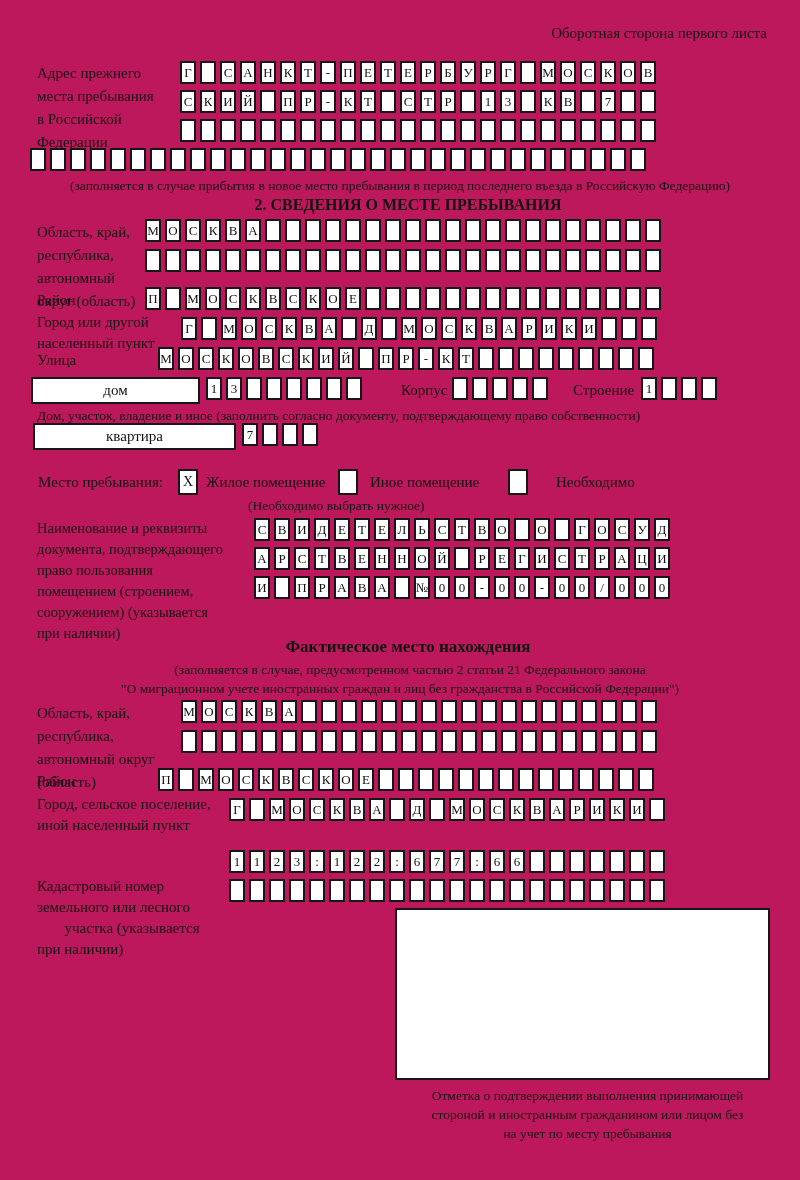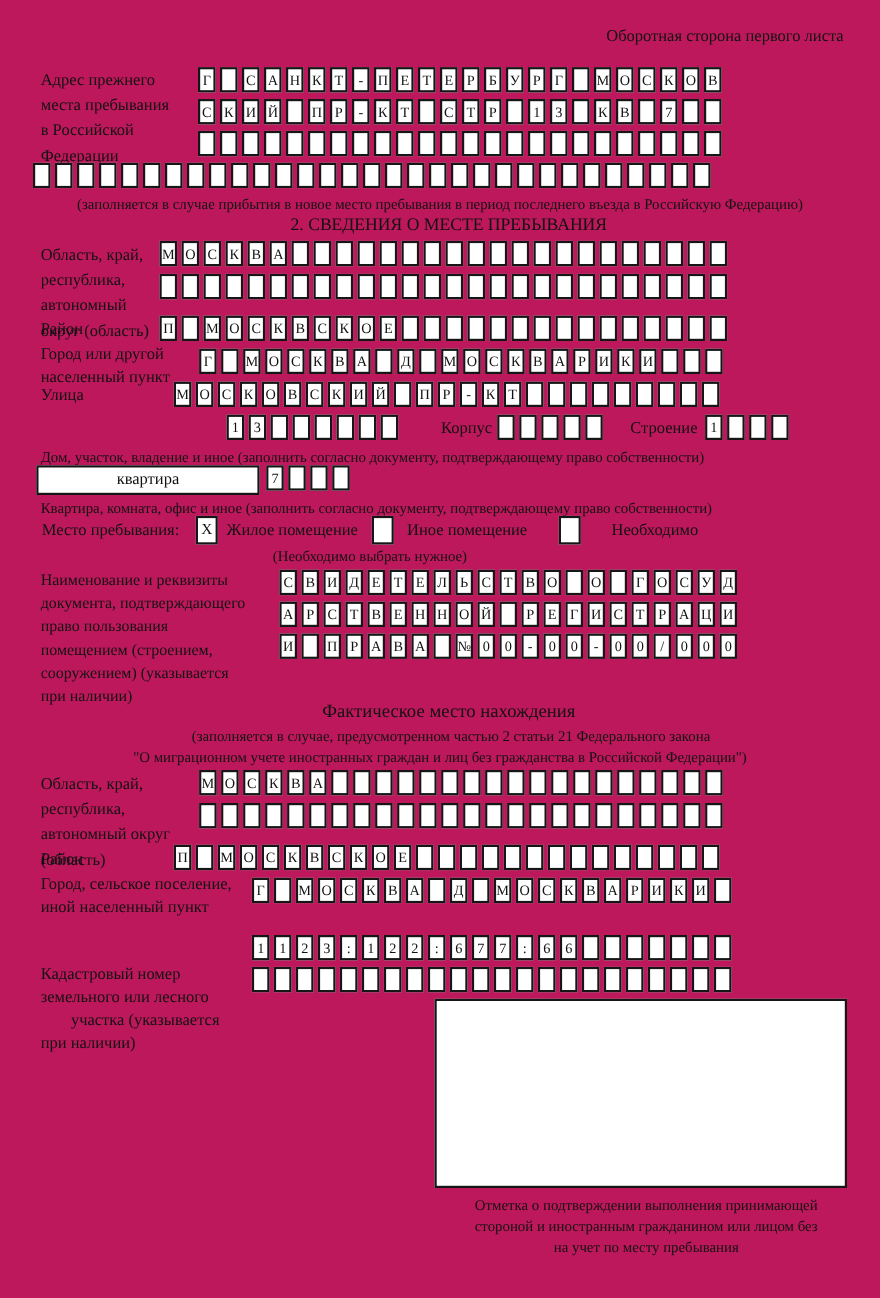--- a/index.html
+++ b/index.html
@@ -8,21 +8,21 @@
     position:relative; width:800px; height:1180px; margin:0 auto;
     background:#be185d; color:#111;
     font-family:"Liberation Serif","DejaVu Serif",serif;
     overflow:hidden;
   }
   .abs { position:absolute; }
   .lbl { font-size:15px; line-height:23px; color:#111; }
   .lbl-sm { font-size:14.5px; line-height:21px; color:#111; }
   .caption { font-size:13.5px; color:#111; white-space:nowrap; }
   .center { text-align:center; width:800px; left:0; }
-  .bold { font-weight:normal;padding-left:16px; }
+  .bold { font-weight:bold;padding-left:16px; }
   .cells { display:flex; gap:4px; }
   .cell {
     width:16px; height:23px; border:2px solid #161616; background:#fff;
     font-size:13px; line-height:19px; text-align:center; color:#111;
     flex:0 0 auto;
   }
   .widebox {
     border:2px solid #161616; height:27px; background:#fff;
     font-size:15px; line-height:23px; text-align:center; color:#111;
   }
@@ -307,20 +307,21 @@
       <div class="cell"></div>
       <div class="cell"></div>
       <div class="cell"></div>
       <div class="cell"></div>
       <div class="cell"></div>
       <div class="cell"></div>
       <div class="cell"></div>
       <div class="cell"></div>
     </div>
 
+  <div class="abs widebox" style="left:31px; top:377px; width:169px;">дом</div>
   <div class="abs cells" style="left:206px; top:377px;">
       <div class="cell">1</div>
       <div class="cell">3</div>
       <div class="cell"></div>
       <div class="cell"></div>
       <div class="cell"></div>
       <div class="cell"></div>
       <div class="cell"></div>
       <div class="cell"></div>
     </div>
@@ -341,21 +342,20 @@
     </div>
   <div class="abs caption" style="left:37px; top:408px;">Дом, участок, владение и иное (заполнить согласно документу, подтверждающему право собственности)</div>
 
   <div class="abs widebox" style="left:33px; top:423px; width:203px;">квартира</div>
   <div class="abs cells" style="left:242px; top:423px;">
       <div class="cell">7</div>
       <div class="cell"></div>
       <div class="cell"></div>
       <div class="cell"></div>
     </div>
-  <div class="abs caption" style="left:37px; top:454px;">Квартира, комната, офис и иное (заполнить согласно документу, подтверждающему право собственности)</div>
 
   <div class="abs lbl" style="left:38px; top:471px;">Место пребывания:</div>
   <div class="abs chkbox" style="left:178px; top:469px;">X</div>
   <div class="abs lbl" style="left:206px; top:471px;">Жилое помещение</div>
   <div class="abs chkbox" style="left:338px; top:469px;"></div>
   <div class="abs lbl" style="left:370px; top:471px;">Иное помещение</div>
   <div class="abs chkbox" style="left:508px; top:469px;"></div>
   <div class="abs lbl" style="left:556px; top:471px;">Необходимо</div>
   <div class="abs caption" style="left:248px; top:498px;">(Необходимо выбрать нужное)</div>
 

